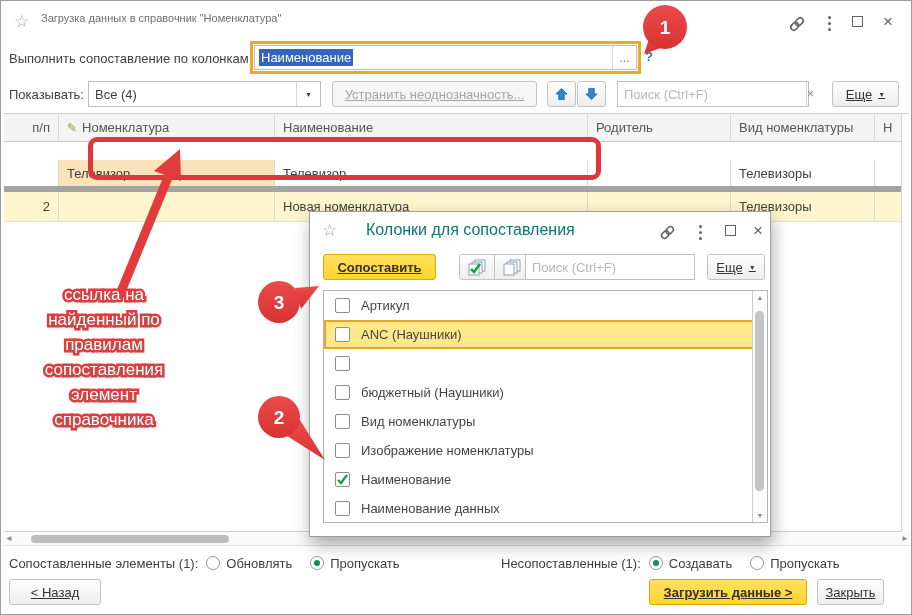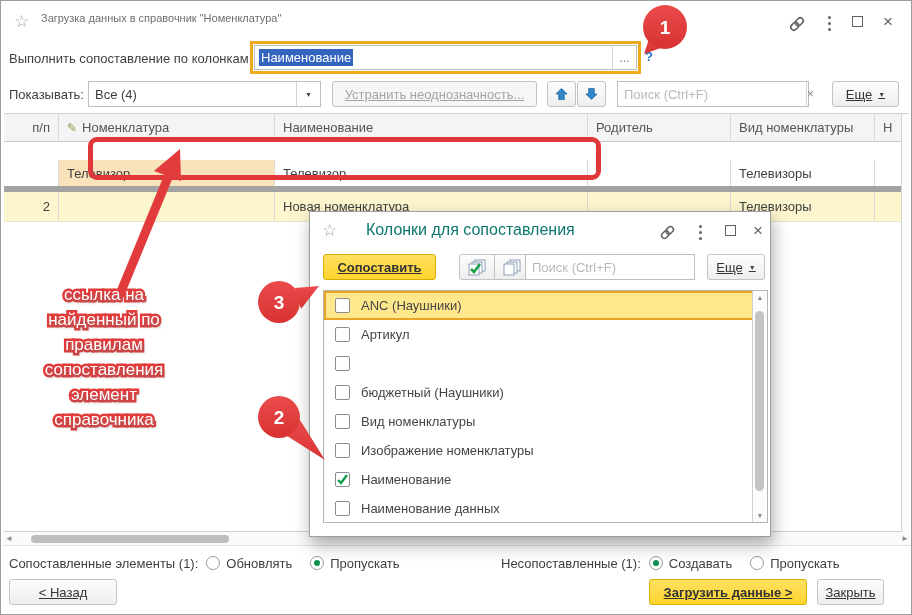--- a/index.html
+++ b/index.html
@@ -216,27 +216,27 @@
     <div class="field" style="left:215px;top:42px;width:170px;">
       <input placeholder="Поиск (Ctrl+F)" style="">
       <span class="clearzone">×</span>
     </div>
     <div class="btn" style="position:absolute;left:397px;top:42px;width:58px;padding:0 6px;">
       <span>Еще</span>
         <span class="caret">▼</span>
     </div>
 
     <div class="list">
+      <div class="litem">
+        <span class="cbx"></span>
+          <span class="lbl">Артикул</span>
+      </div>
       <div class="litem selected">
         <span class="cbx"></span>
           <span class="lbl">ANC (Наушники)</span>
-      </div>
-      <div class="litem">
-        <span class="cbx"></span>
-          <span class="lbl">Артикул</span>
       </div>
       <div class="litem">
         <span class="cbx"></span>
       </div>
       <div class="litem">
         <span class="cbx"></span>
           <span class="lbl">бюджетный (Наушники)</span>
       </div>
       <div class="litem">
         <span class="cbx"></span>
@@ -280,21 +280,21 @@
     <span class="rlabel">Пропускать</span>
   </div>
   <div class="footrow" style="left:500px;">
     <span>Несопоставленные (1):</span>
     <span class="radio sel" style="margin-left:8px;"></span>
     <span class="rlabel">Создавать</span>
     <span class="radio" style="margin-left:18px;"></span>
     <span class="rlabel">Пропускать</span>
   </div>
 
-  <div class="btn" style="position:absolute;left:8px;top:578px;width:108px;">&lt; Назад</div>
+  <div class="btn" style="position:absolute;left:8px;top:578px;width:92px;">&lt; Назад</div>
   <div class="btn yellow" style="position:absolute;left:648px;top:578px;width:158px;">Загрузить данные &gt;</div>
   <div class="btn" style="position:absolute;left:816px;top:578px;width:67px;">Закрыть</div>
 
   <svg class="badge" style="left:633px;top:1px;width:60px;height:58px;">
     <defs>
         <linearGradient id="rg" x1="0" y1="0" x2="0" y2="1">
           <stop offset="0" stop-color="#ea4b4b"></stop>
           <stop offset="1" stop-color="#d83232"></stop>
         </linearGradient>
       </defs>

